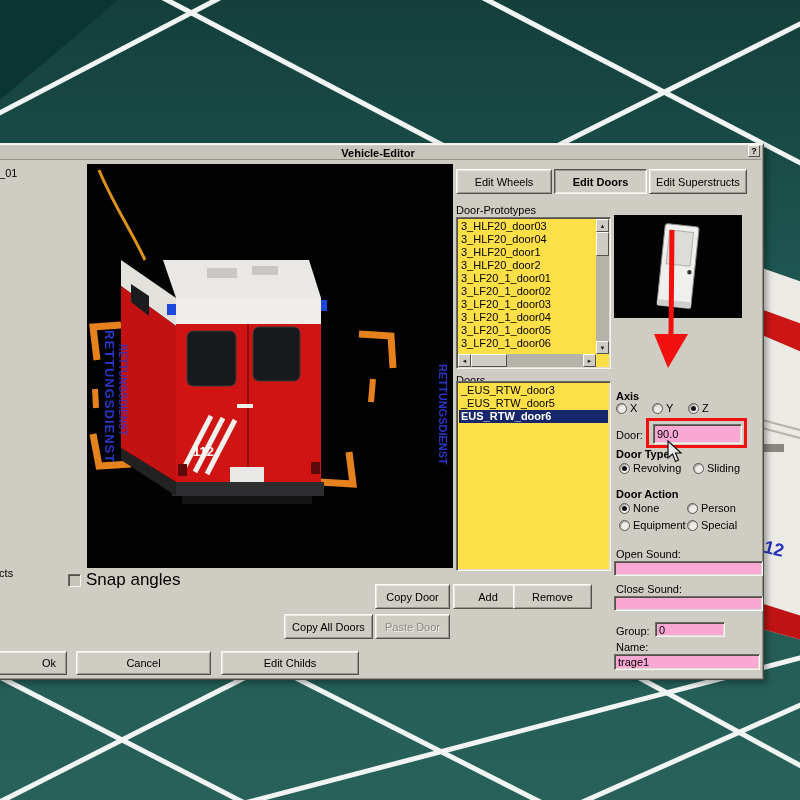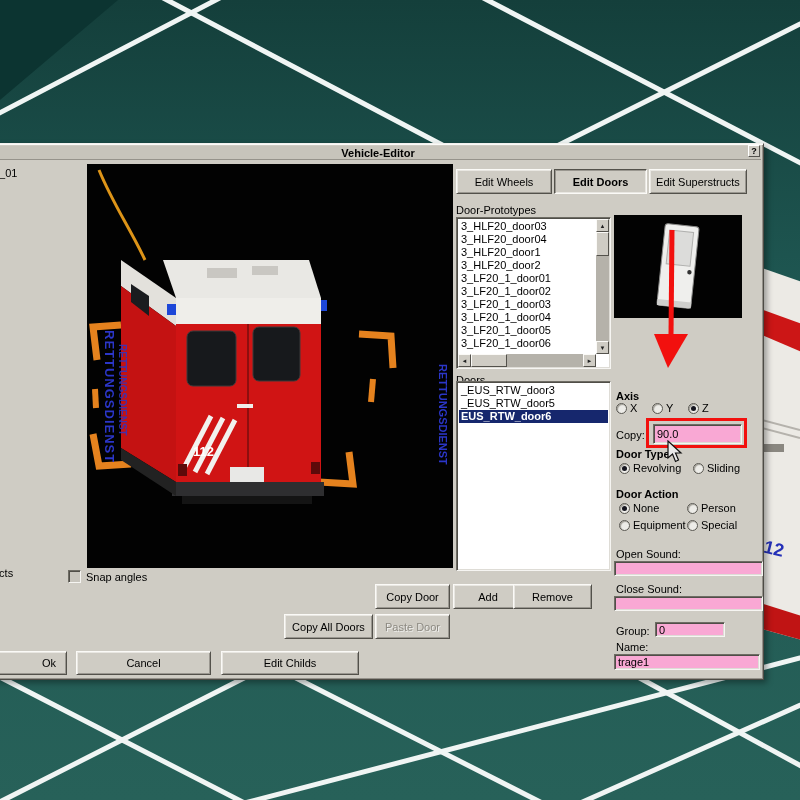--- a/index.html
+++ b/index.html
@@ -29,42 +29,42 @@
     box-shadow:inset 1px 1px 0 #e9e7e2, inset -1px -1px 0 #9a9790;cursor:default;white-space:nowrap}
   .btn.pressed{border-color:#53514b #fbfaf7 #fbfaf7 #53514b;
     box-shadow:inset 1px 1px 0 #9a9790, inset -1px -1px 0 #e9e7e2;font-weight:bold}
   .btn.disabled{color:#8d8a82;text-shadow:1px 1px 0 #ededeb}
 
   .sunken{background:#f9a8d4;border:1px solid;border-color:#6e6c64 #f6f5f2 #f6f5f2 #6e6c64;
     box-shadow:inset 1px 1px 0 #504e48, inset -1px -1px 0 #dedcd6}
 
   input.field{position:absolute;font-size:11px;color:#000;padding:1px 3px;font-family:"Liberation Sans",sans-serif;outline:none}
 
-  .list{position:absolute;background:#ffffff;border:1px solid;border-color:#6e6c64 #f6f5f2 #f6f5f2 #6e6c64;
+  .list{position:absolute;background:#fde047;border:1px solid;border-color:#6e6c64 #f6f5f2 #f6f5f2 #6e6c64;
     box-shadow:inset 1px 1px 0 #504e48, inset -1px -1px 0 #dedcd6;overflow:hidden}
   .list-inner{position:absolute;left:2px;top:2px;right:15px;bottom:2px;overflow:hidden}
   .li{height:13px;line-height:13px;font-size:11px;color:#000;padding-left:2px;white-space:nowrap;overflow:hidden}
   .li.sel{background:#16276d;color:#fff;font-weight:bold}
 
   .vsb{position:absolute;right:1px;top:1px;bottom:14px;width:13px;background:#b5b2aa;display:flex;flex-direction:column}
   .hsb{position:absolute;left:1px;right:14px;bottom:1px;height:13px;background:#b5b2aa;display:flex;flex-direction:row}
   .sb-btn{width:13px;height:13px;flex:0 0 auto;display:flex;align-items:center;justify-content:center;font-size:6px;color:#222;
     background:#cfccc4;border:1px solid;border-color:#fbfaf7 #53514b #53514b #fbfaf7}
   .vthumb{width:13px;height:24px;flex:0 0 auto;background:#cfccc4;border:1px solid;border-color:#fbfaf7 #53514b #53514b #fbfaf7}
   .hthumb{width:36px;height:13px;flex:0 0 auto;background:#cfccc4;border:1px solid;border-color:#fbfaf7 #53514b #53514b #fbfaf7}
   .sb-end{margin-top:auto}
   .sb-endh{margin-left:auto}
 
   .radio-item{position:absolute;display:flex;align-items:center;font-size:11px;color:#000;white-space:nowrap}
   .radio{display:inline-block;width:11px;height:11px;border-radius:50%;background:#edece8;
     border:1px solid #5a5852;box-shadow:inset 1px 1px 1px #a19e96;margin-right:3px;flex:0 0 auto}
   .radio.sel{position:relative}
   .radio.sel::after{content:"";position:absolute;left:2px;top:2px;width:5px;height:5px;border-radius:50%;background:#15151f}
 
-  .check-item{position:absolute;display:flex;align-items:center;font-size:11px;color:#000}
+  .check-item{position:absolute;display:flex;align-items:center;font-size:17px;color:#000}
   .checkbox{width:13px;height:13px;margin-right:5px;background:#c8c5bd;border:1px solid;
     border-color:#6e6c64 #f6f5f2 #f6f5f2 #6e6c64;box-shadow:inset 1px 1px 0 #504e48}
 
   .preview{position:absolute;left:94px;top:20px;width:366px;height:404px;background:#000}
   .doorimg{position:absolute;left:621px;top:71px;width:128px;height:103px;background:#000}
 
   
   .annotation-rect{position:absolute;left:646px;top:418px;width:101px;height:30px;border:3px solid #f2100e;z-index:6}
   #annotation-arrow{position:absolute;left:642px;top:208px;z-index:6}
   #cursor{position:absolute;left:667px;top:440px;z-index:7}
@@ -227,21 +227,21 @@
   </span>
   <span class="radio-item" style="left:659px;top:258px">
     <span class="radio"></span>
     <span>Y</span>
   </span>
   <span class="radio-item" style="left:695px;top:258px">
     <span class="radio sel"></span>
     <span>Z</span>
   </span>
 
-  <span class="label" style="left:623px;top:285px">Copy:</span>
+  <span class="label" style="left:623px;top:285px">Door:</span>
   <input class="field sunken" style="left: 660px; top: 280px; width: 89px; height: 20px;" readonly="" value="90.0">
 
   <span class="label b" style="left:623px;top:304px">Door Type</span>
   <span class="radio-item" style="left:626px;top:318px">
     <span class="radio sel"></span>
     <span>Revolving</span>
   </span>
   <span class="radio-item" style="left:700px;top:318px">
     <span class="radio"></span>
     <span>Sliding</span>

